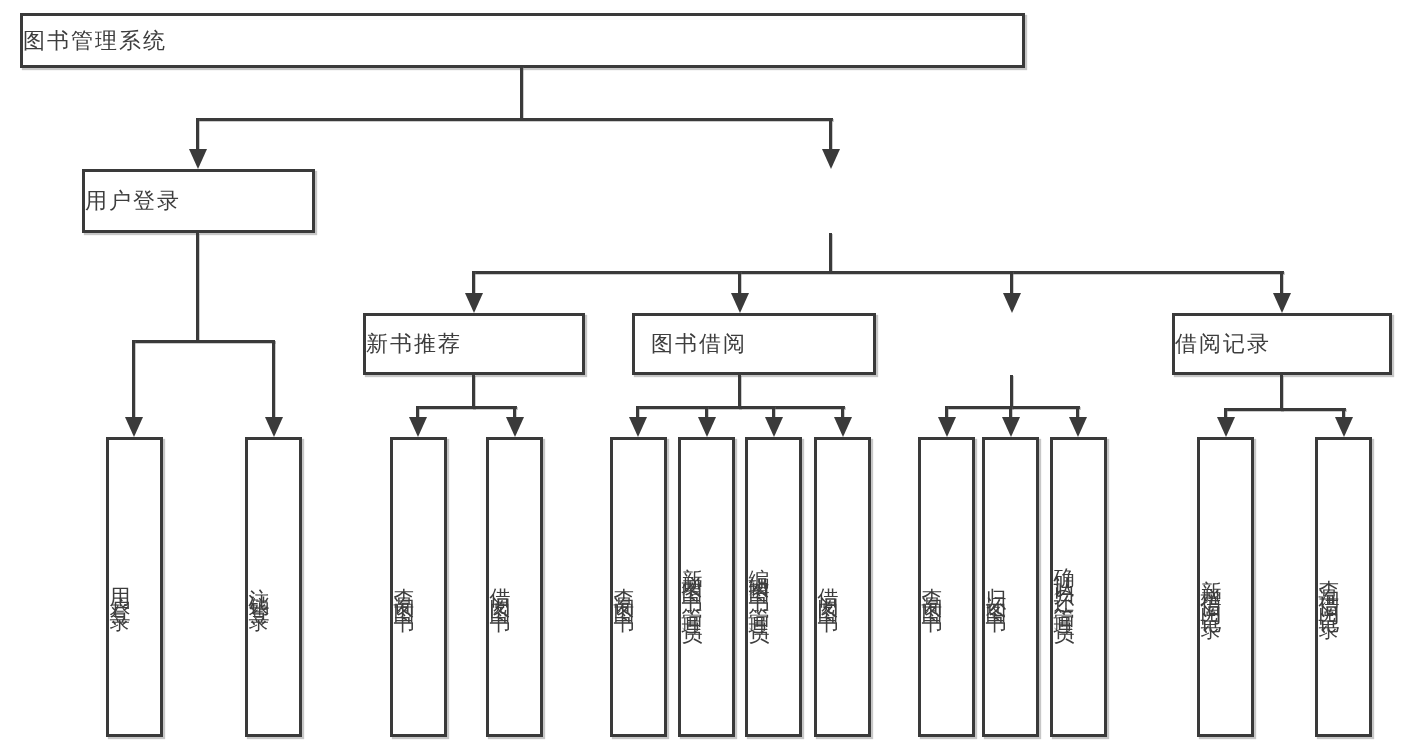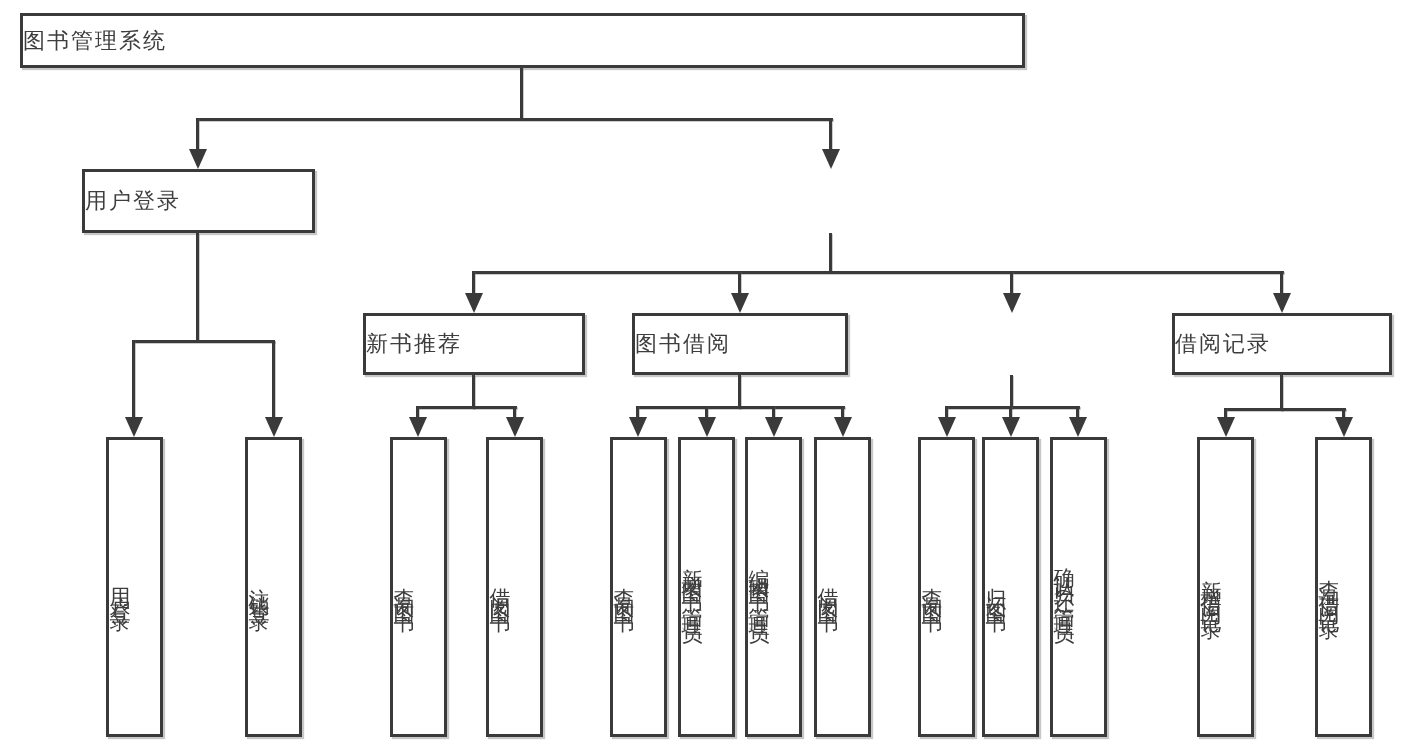--- a/index.html
+++ b/index.html
@@ -81,21 +81,21 @@
   <div class="line v" style="left:738px;top:271px;height:25px;"></div>
   <div class="arrow" style="left:731px;top:293px;"></div>
   <div class="line v" style="left:1010px;top:271px;height:25px;"></div>
   <div class="arrow" style="left:1003px;top:293px;"></div>
   <div class="line v" style="left:1280px;top:271px;height:25px;"></div>
   <div class="arrow" style="left:1273px;top:293px;"></div>
 
   <div class="node hbox" style="left:363px;top:313px;width:222px;height:62px;">
     <span>新书推荐</span>
   </div>
-  <div class="node hbox" style="left:632px;top:313px;width:216px;height:62px;">
+  <div class="node hbox" style="left:632px;top:313px;width:244px;height:62px;padding-left:16px;">
     <span>图书借阅</span>
   </div>
   <div class="node hbox" style="left:1172px;top:313px;width:220px;height:62px;">
     <span>借阅记录</span>
   </div>
 
   <div class="line v" style="left:472px;top:375px;height:34px;"></div>
   <div class="line h" style="left:416px;top:406px;width:101px;"></div>
   <div class="line v" style="left:416px;top:406px;height:14px;"></div>
   <div class="arrow" style="left:409px;top:417px;"></div>

